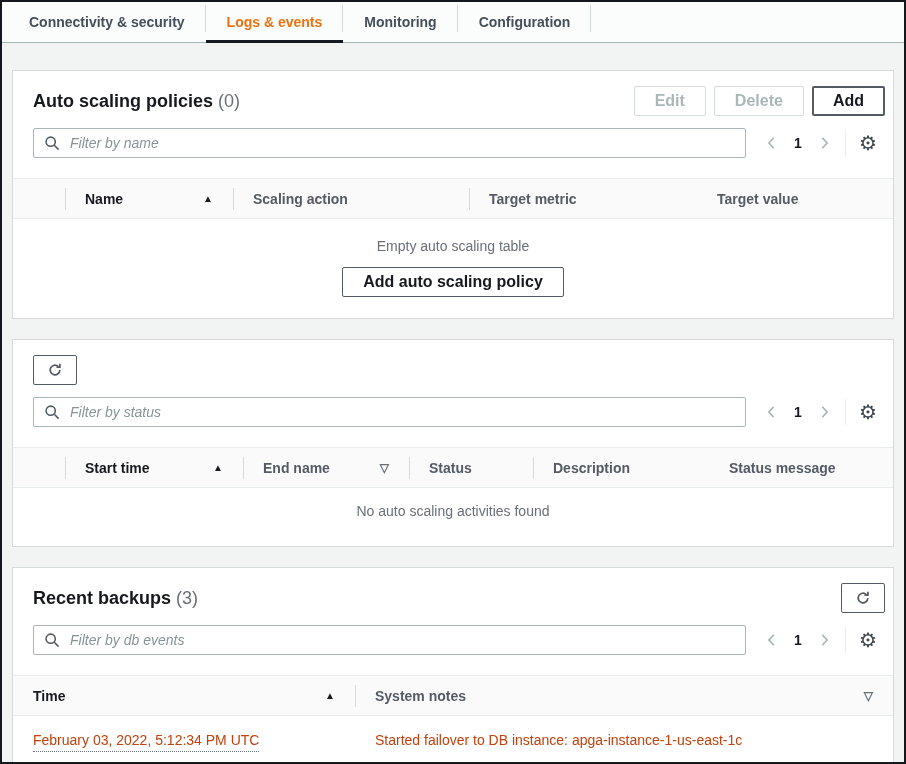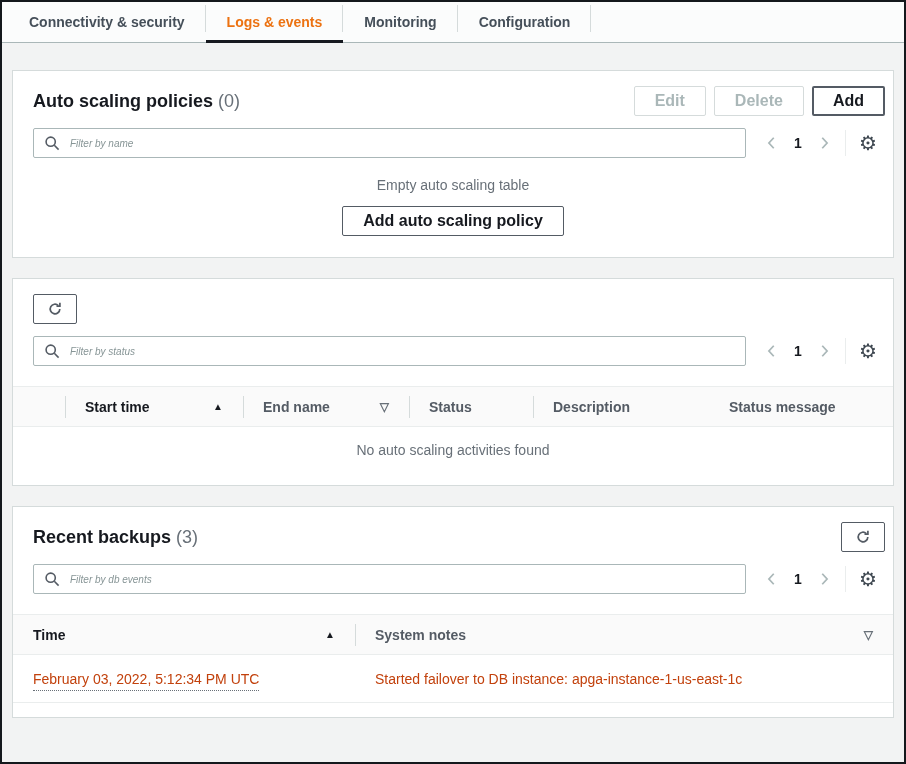--- a/index.html
+++ b/index.html
@@ -57,21 +57,21 @@
     width:44px; height:30px; background:#fff;
     border:1px solid #545b64; border-radius:2px;
     display:inline-flex; align-items:center; justify-content:center;
     color:#545b64; cursor:pointer;
   }
   
   .filter-row { display:flex; align-items:center; padding:0 10px 0 20px; }
   .search-box { position:relative; flex:1; }
   .search-box input {
     width:100%; height:30px; border:1px solid #aab7b8; border-radius:2px;
-    padding:0 8px 0 36px; font-size:10px; font-family:inherit; color:#16191f;
+    padding:0 8px 0 36px; font-size:14px; font-family:inherit; color:#16191f;
     background:#fff; outline:none;
   }
   .search-box input::placeholder { color:#879596; font-style:italic; opacity:1; }
   .search-ic { position:absolute; left:11px; top:7px; pointer-events:none; }
   .pager { display:flex; align-items:center; margin-left:12px; }
   .pg-btn {
     width:28px; height:30px; border:none; background:none; color:#aab7b8;
     display:inline-flex; align-items:center; justify-content:center; cursor:default;
   }
   .pg-num { width:24px; text-align:center; font-weight:bold; color:#16191f; }
@@ -157,20 +157,42 @@
           <button class="pg-btn">
             <svg width="14" height="14" viewBox="0 0 16 16">
                 <path d="M6 2 L11.5 8 L6 14" fill="none" stroke="currentColor" stroke-width="2"></path>
               </svg>
           </button>
           <span class="pg-div"></span>
           <button class="gear-btn">⚙</button>
         </div>
       </div>
 
+      <table>
+        <thead>
+          <tr>
+            <th class="sel"></th>
+            <th class="th-div sorted" style="width:168px;">
+              <div class="th-flex">
+                <span>Name</span>
+                <span class="sort-asc">▲</span>
+              </div>
+            </th>
+            <th class="th-div" style="width:236px;">
+              <span>Scaling action</span>
+            </th>
+            <th class="th-div" style="width:228px;">
+              <span>Target metric</span>
+            </th>
+            <th>
+              <span>Target value</span>
+            </th>
+          </tr>
+        </thead>
+      </table>
 
       <div class="empty-wrap">
         <div class="empty-text">Empty auto scaling table</div>
         <button class="btn">Add auto scaling policy</button>
       </div>
     </section>
 
     <section class="panel">
       <div class="panel-head">
         <div class="head-actions">

